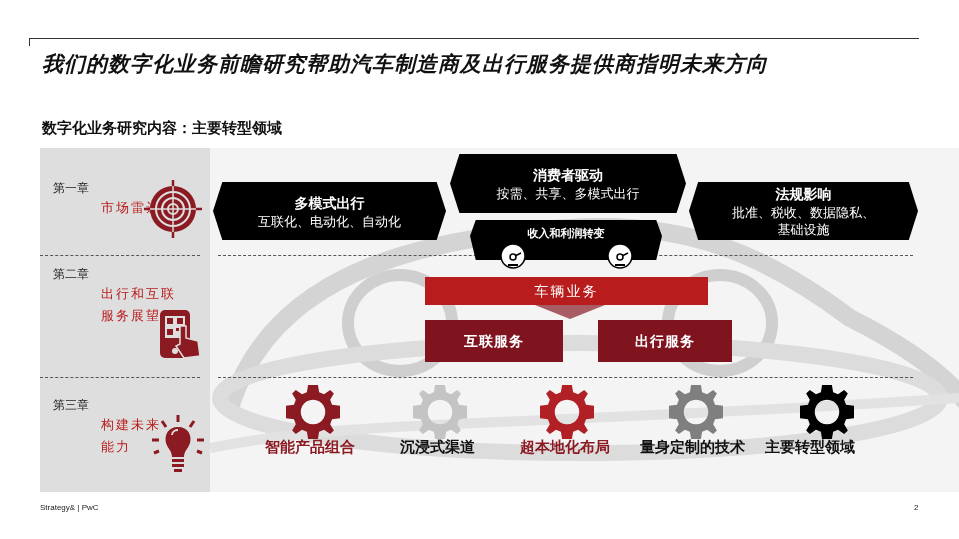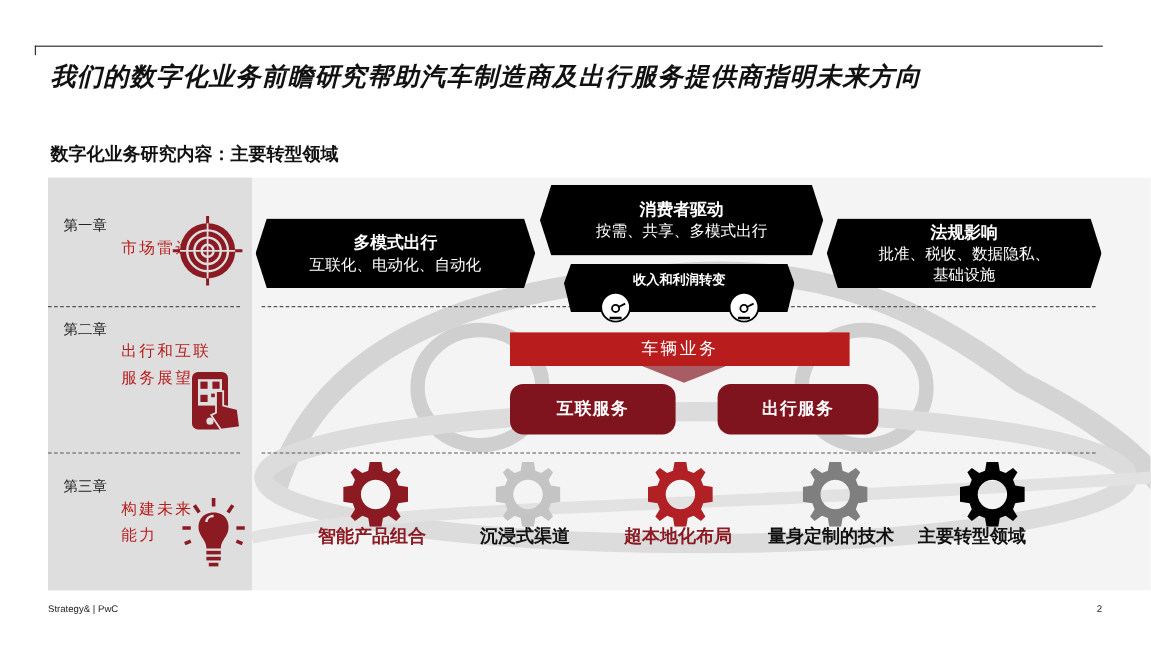--- a/index.html
+++ b/index.html
@@ -24,21 +24,21 @@
   .hex { position: absolute; background: #000; color: #fff; text-align: center;
          clip-path: polygon(4% 0, 96% 0, 100% 50%, 96% 100%, 4% 100%, 0 50%); display: flex; flex-direction: column; justify-content: center; }
   .hex .h { font-weight: bold; font-size: 14px; line-height: 20px; }
   .hex .s { font-size: 13px; line-height: 17px; }
 
   .revenue { position: absolute; left: 470px; top: 220px; width: 192px; height: 40px; background: #000; color: #fff;
              clip-path: polygon(3% 0, 97% 0, 100% 40%, 97% 100%, 3% 100%, 0 40%); text-align: center; font-weight: bold; font-size: 11px; padding-top: 6px; }
 
   .vehicle { position: absolute; left: 425px; top: 277px; width: 283px; height: 28px; background: #b91c1c; color: #fff; text-align: center; font-size: 14px; line-height: 28px; letter-spacing: 2px; }
   .arrow { position: absolute; left: 535px; top: 305px; width: 0; height: 0; border-left: 35px solid transparent; border-right: 35px solid transparent; border-top: 14px solid #a85c63; }
-  .svc { position: absolute; top: 320px; height: 42px; background: #7f141f; color: #fff; font-weight: bold; font-size: 14px; text-align: center; line-height: 42px; letter-spacing: 1px; border-radius: 11px; }
+  .svc { position: absolute; top: 320px; height: 42px; background: #7f141f; color: #fff; font-weight: bold; font-size: 14px; text-align: center; line-height: 42px; letter-spacing: 1px; }
 
   .gear-label { position: absolute; top: 438px; font-size: 15px; font-weight: bold; text-align: center; white-space: nowrap; }
 
   .footer-left { position: absolute; left: 40px; top: 503px; font-family: "Liberation Sans", sans-serif; font-size: 8px; color: #222; }
   .footer-right { position: absolute; left: 914px; top: 503px; font-family: "Liberation Sans", sans-serif; font-size: 8px; color: #222; }
 </style>
 </head>
 <body>
 
 <div class="top-rule"></div>

